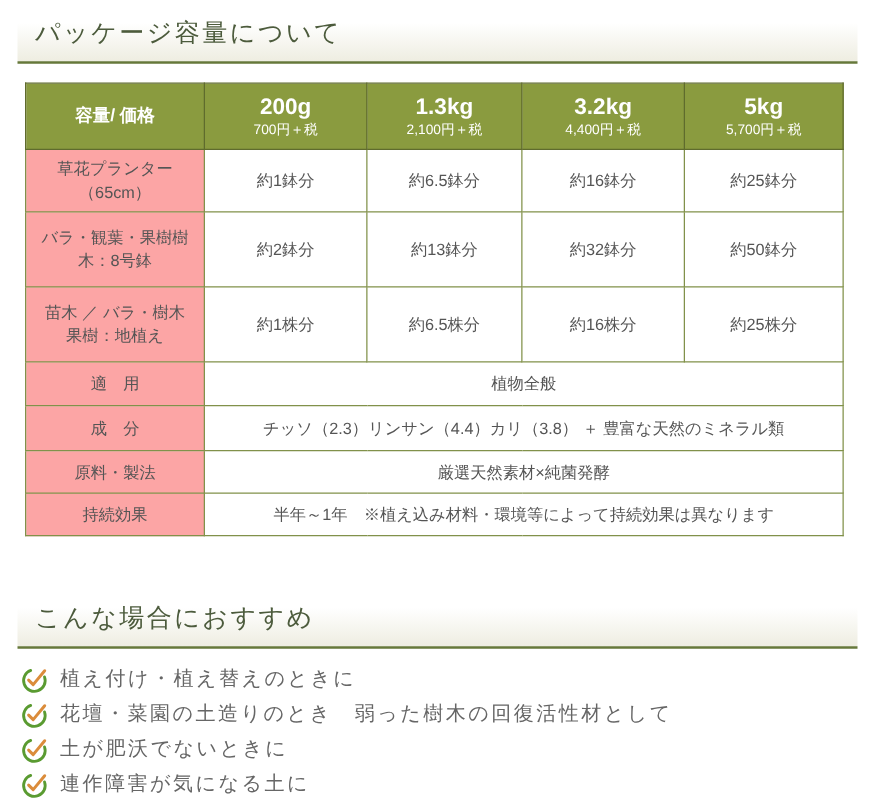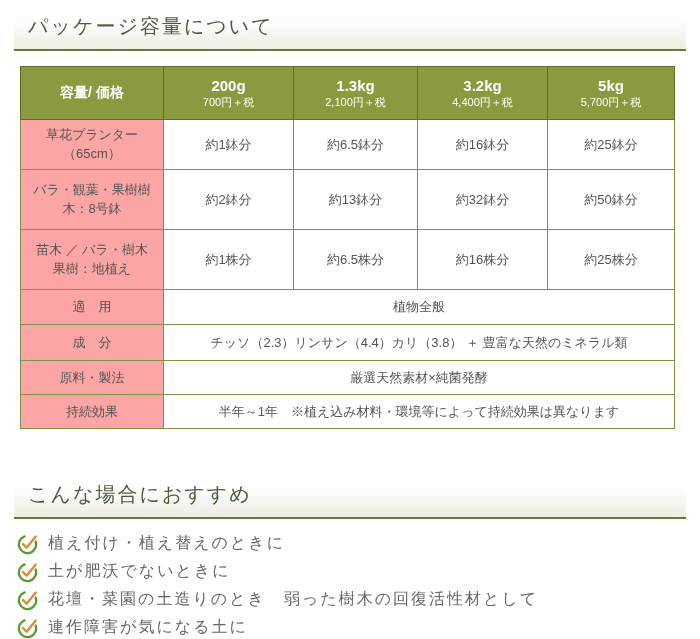--- a/index.html
+++ b/index.html
@@ -46,21 +46,21 @@
   .tr-head   { height: 53px; }
   .tr-body1  { height: 50px; }
   .tr-body2  { height: 60px; }
   .tr-body3  { height: 60px; padding-left: 28px; }
   .tr-info1  { height: 35px; margin-left: 35px; }
   .tr-info2  { height: 36px; }
   .tr-info3  { height: 34px; }
   .tr-info4  { height: 34px; padding-left: 18px; }
 
   .head-main { font-size: 14px; font-weight: bold; }
-  .head-size { font-size: 15px; font-weight: bold; line-height: 1.2; }
+  .head-size { font-size: 18px; font-weight: bold; line-height: 1.2; }
   .head-price { font-size: 11px; font-weight: normal; line-height: 1.3; }
 
   td.row-label, td.info-label {
     background: #fca5a5;
     color: #555555;
   }
   td.row-label { white-space: pre-line; line-height: 1.45; }
   td.cell-value { background: #ffffff; }
   td.info-value {
     background: #ffffff;
@@ -179,28 +179,28 @@
           <path d="M 20.46 9.92 A 9 9 0 1 1 8.92 4.54" fill="none" stroke="#5a9b31" stroke-width="2.4" stroke-linecap="round"></path>
           <path d="M 7.2 12.6 L 11 16.4 L 20.6 4.8" fill="none" stroke="#db8c3b" stroke-width="2.5" stroke-linecap="round" stroke-linejoin="round"></path>
         </svg>
         <span class="check-text">植え付け・植え替えのときに</span>
       </li>
       <li>
         <svg class="check-icon" viewBox="0 0 24 24">
           <path d="M 20.46 9.92 A 9 9 0 1 1 8.92 4.54" fill="none" stroke="#5a9b31" stroke-width="2.4" stroke-linecap="round"></path>
           <path d="M 7.2 12.6 L 11 16.4 L 20.6 4.8" fill="none" stroke="#db8c3b" stroke-width="2.5" stroke-linecap="round" stroke-linejoin="round"></path>
         </svg>
+        <span class="check-text">花壇・菜園の土造りのとき　弱った樹木の回復活性材として</span>
+      </li>
+      <li>
+        <svg class="check-icon" viewBox="0 0 24 24">
+          <path d="M 20.46 9.92 A 9 9 0 1 1 8.92 4.54" fill="none" stroke="#5a9b31" stroke-width="2.4" stroke-linecap="round"></path>
+          <path d="M 7.2 12.6 L 11 16.4 L 20.6 4.8" fill="none" stroke="#db8c3b" stroke-width="2.5" stroke-linecap="round" stroke-linejoin="round"></path>
+        </svg>
         <span class="check-text">土が肥沃でないときに</span>
-      </li>
-      <li>
-        <svg class="check-icon" viewBox="0 0 24 24">
-          <path d="M 20.46 9.92 A 9 9 0 1 1 8.92 4.54" fill="none" stroke="#5a9b31" stroke-width="2.4" stroke-linecap="round"></path>
-          <path d="M 7.2 12.6 L 11 16.4 L 20.6 4.8" fill="none" stroke="#db8c3b" stroke-width="2.5" stroke-linecap="round" stroke-linejoin="round"></path>
-        </svg>
-        <span class="check-text">花壇・菜園の土造りのとき　弱った樹木の回復活性材として</span>
       </li>
       <li>
         <svg class="check-icon" viewBox="0 0 24 24">
           <path d="M 20.46 9.92 A 9 9 0 1 1 8.92 4.54" fill="none" stroke="#5a9b31" stroke-width="2.4" stroke-linecap="round"></path>
           <path d="M 7.2 12.6 L 11 16.4 L 20.6 4.8" fill="none" stroke="#db8c3b" stroke-width="2.5" stroke-linecap="round" stroke-linejoin="round"></path>
         </svg>
         <span class="check-text">連作障害が気になる土に</span>
       </li>
     </ul>
   </div>

